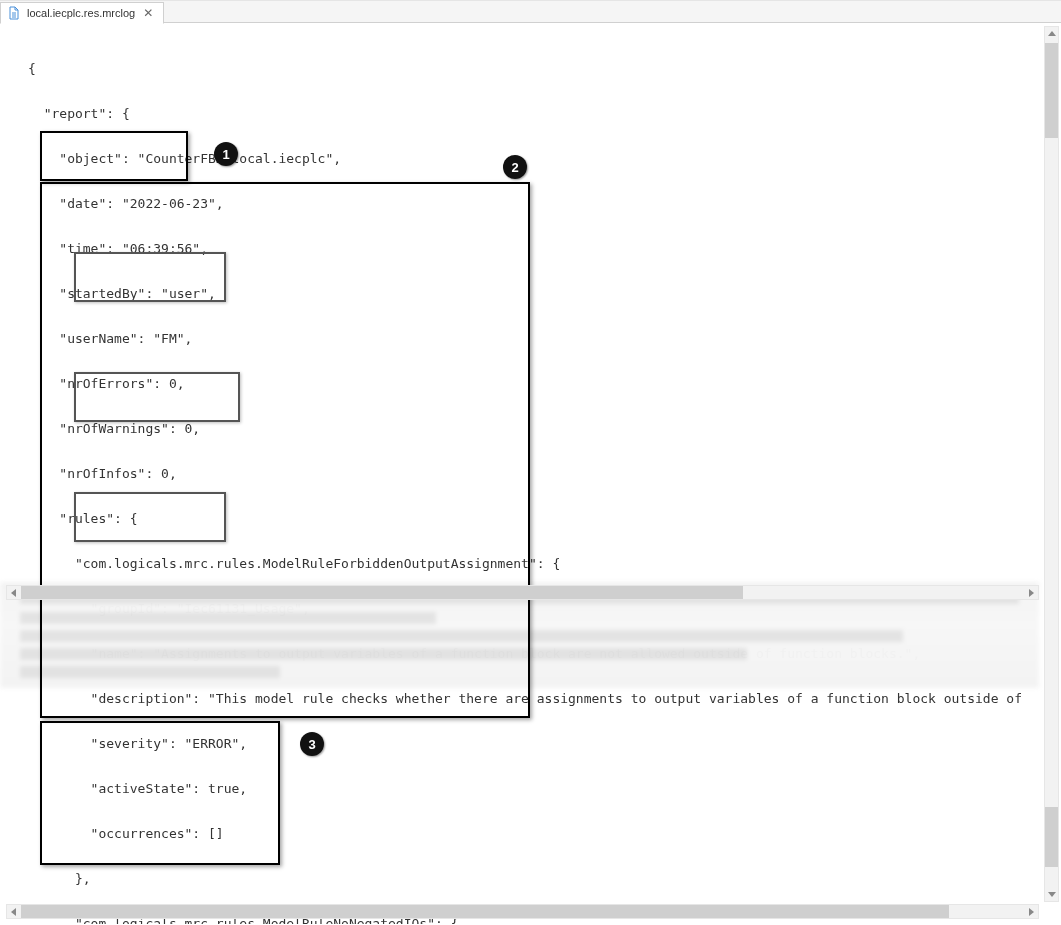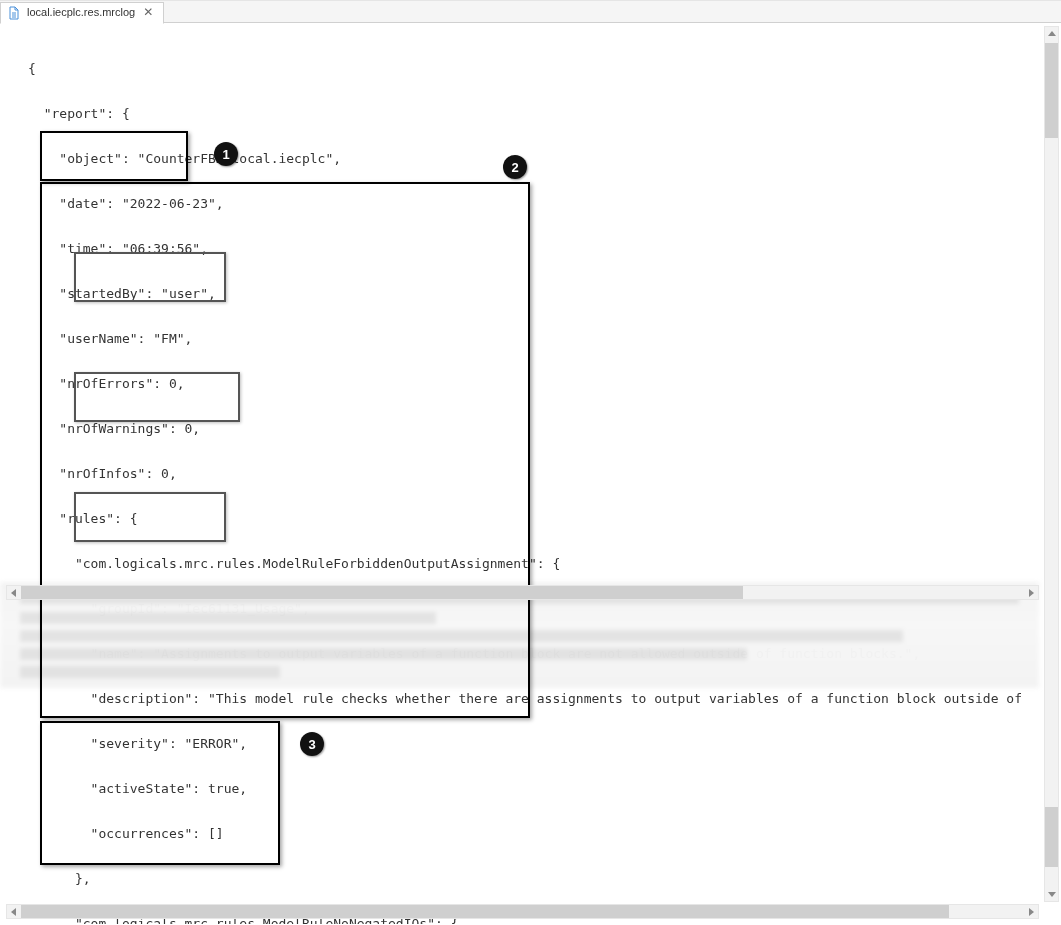--- a/index.html
+++ b/index.html
@@ -31,21 +31,21 @@
     color:#555;
   }
   .winctrl svg { width:12px; height:12px; stroke:#555; fill:none; stroke-width:1.5; }
 
   
   .tabbar {
     position: relative;
     height: 22px;
     border-bottom: 1px solid #d0d0d0;
     background: #f5f5f5;
-    display:flex; align-items:center;
+    display:flex; align-items:flex-start;
   }
   .tab {
     height: 22px;
     background:#ffffff;
     border-top:1px solid #d0d0d0;
     border-left:1px solid #d0d0d0;
     border-right:1px solid #d0d0d0;
     border-bottom:1px solid #ffffff;
     display:flex; align-items:center;
     padding: 0 8px 0 6px;

